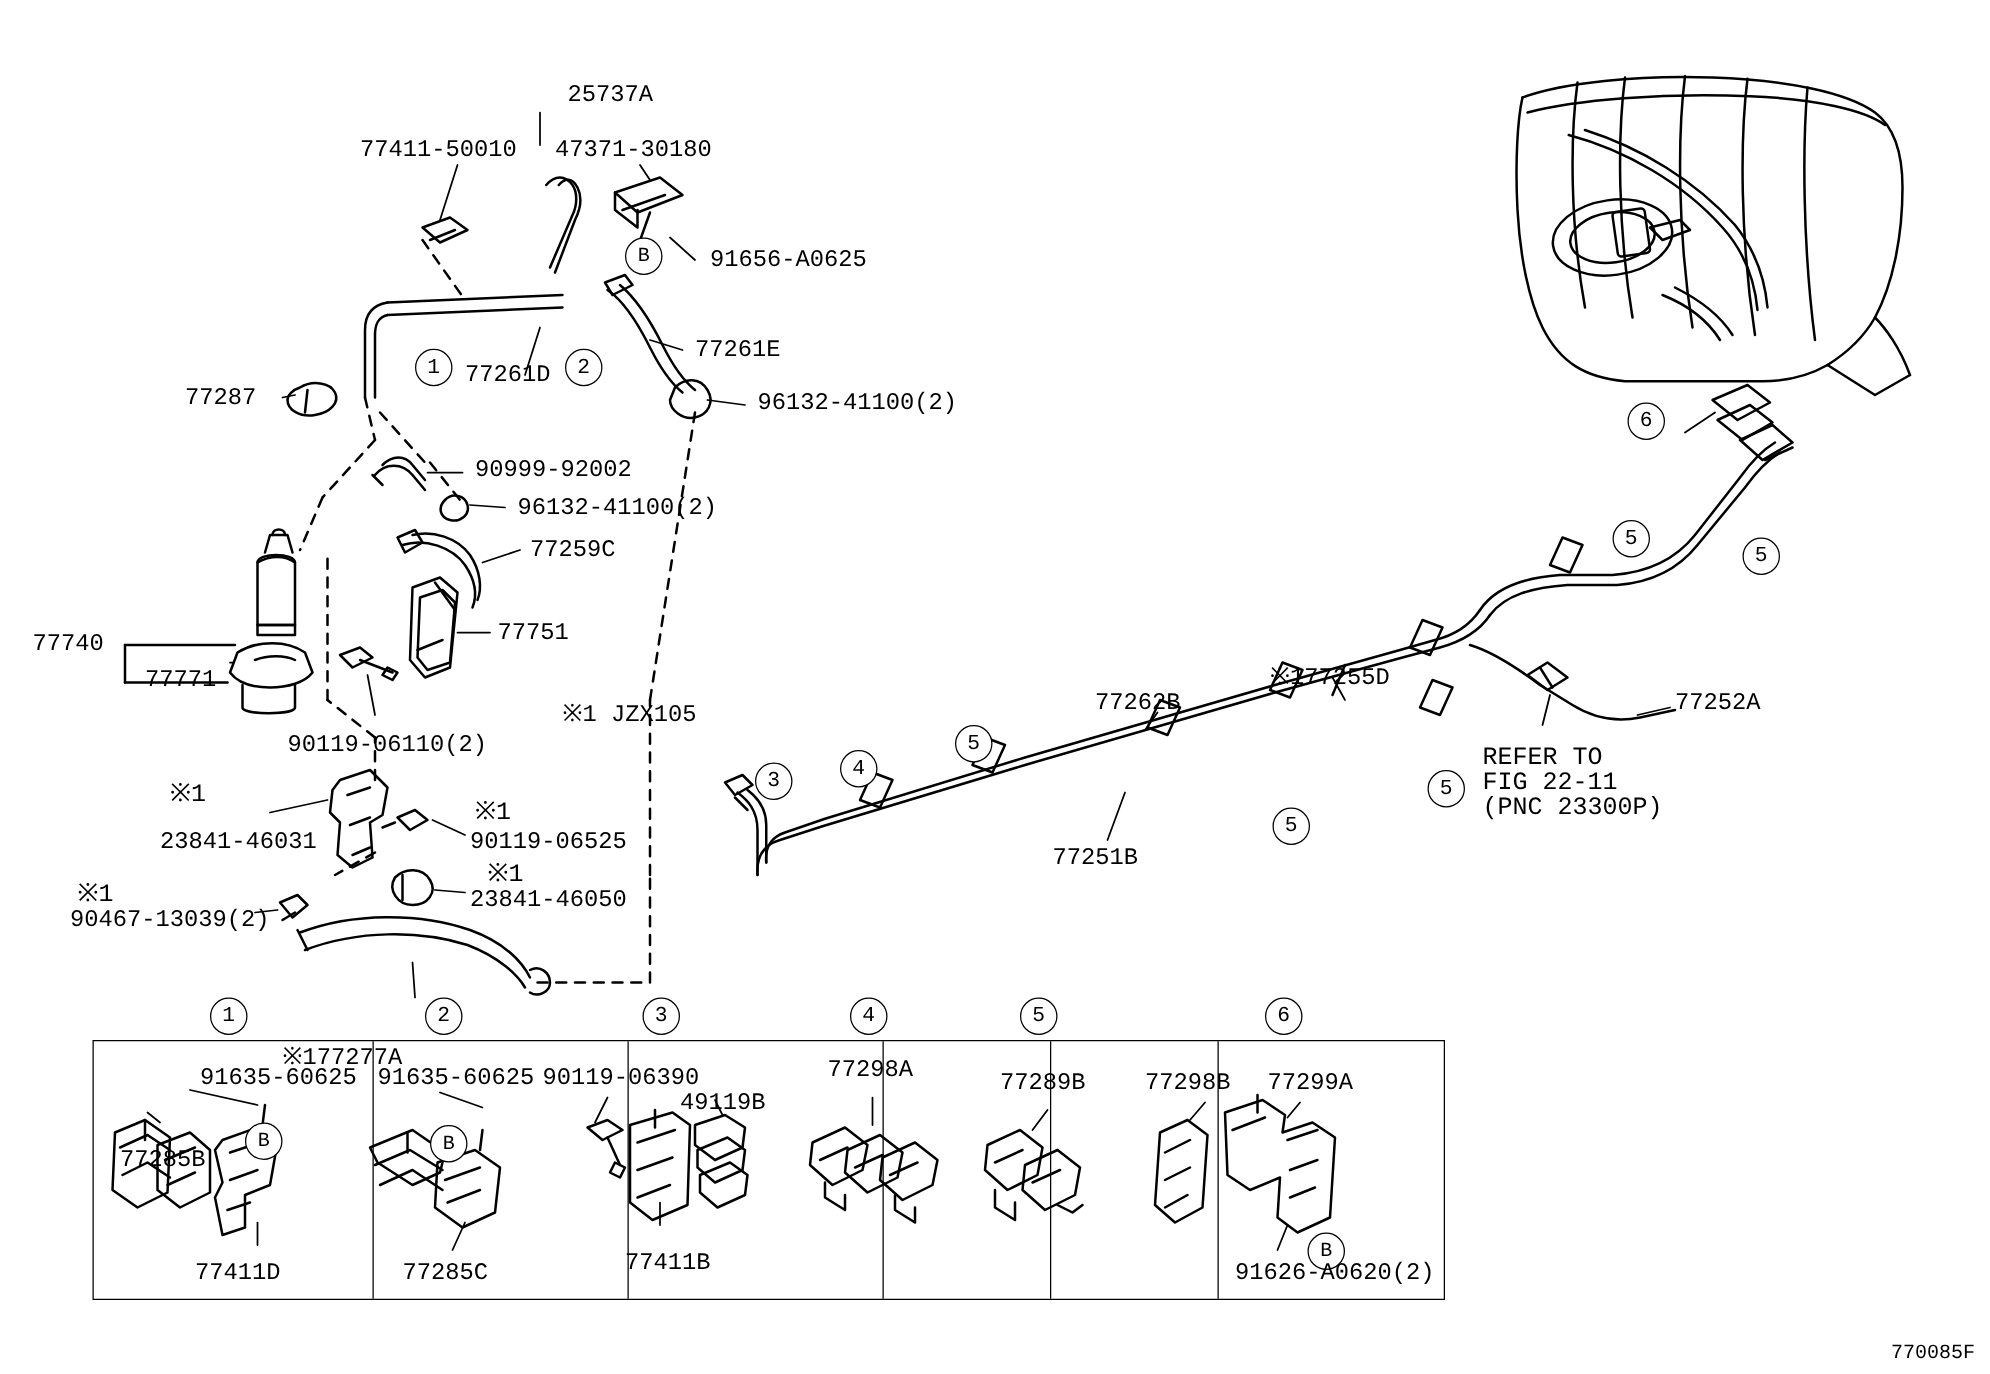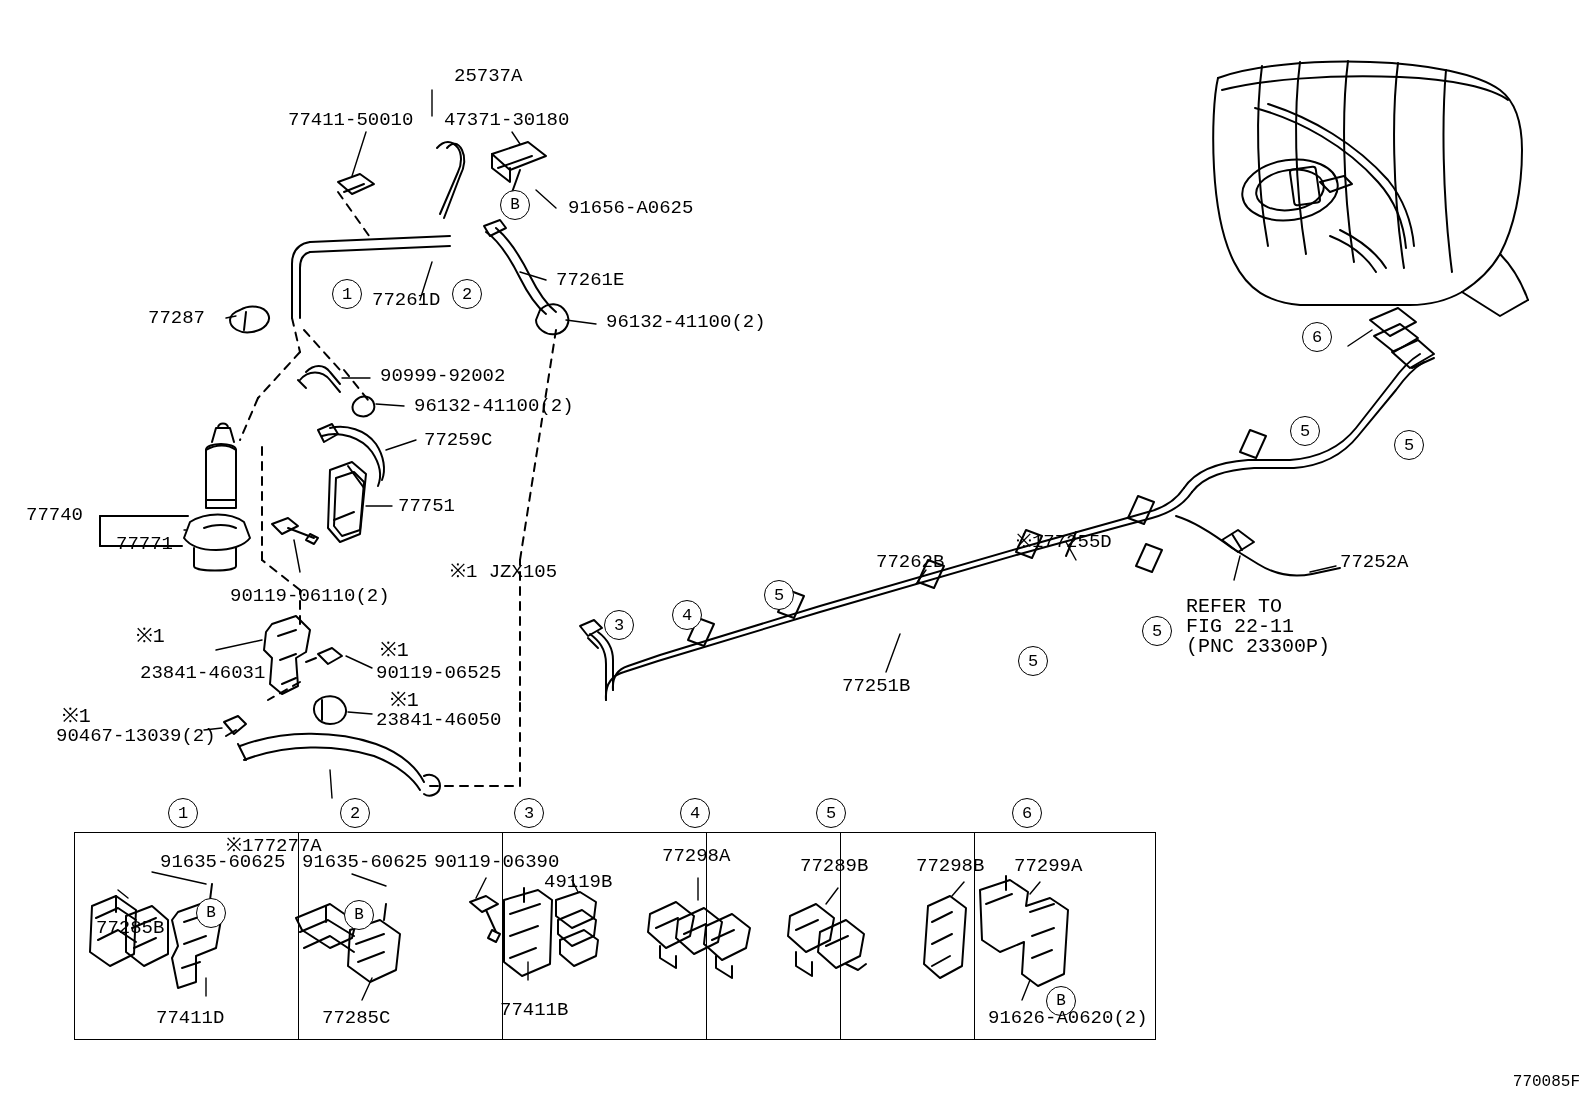--- a/index.html
+++ b/index.html
@@ -277,21 +277,21 @@
   <div class="lbl" style="left:556px; top:270px;">77261E</div>
   <div class="lbl" style="left:606px; top:312px;">96132-41100(2)</div>
   <div class="lbl" style="left:148px; top:308px;">77287</div>
   <div class="lbl" style="left:380px; top:366px;">90999-92002</div>
   <div class="lbl" style="left:414px; top:396px;">96132-41100(2)</div>
   <div class="lbl" style="left:424px; top:430px;">77259C</div>
   <div class="lbl" style="left:398px; top:496px;">77751</div>
   <div class="lbl" style="left:26px;  top:505px;">77740</div>
   <div class="lbl" style="left:116px; top:534px;">77771</div>
   <div class="lbl" style="left:230px; top:586px;">90119-06110(2)</div>
-  <div class="lbl" style="left:128px; top:663px;margin-left:12px;">23841-46031</div>
+  <div class="lbl" style="left:128px; top:663px;">23841-46031</div>
   <div class="lbl" style="left:376px; top:663px;">90119-06525</div>
   <div class="lbl" style="left:376px; top:710px;">23841-46050</div>
   <div class="lbl" style="left:56px;  top:726px;">90467-13039(2)</div>
   <div class="lbl" style="left:226px; top:792px;margin-top:44px;">※177277A</div>
   <div class="lbl" style="left:876px; top:552px;">77262B</div>
   <div class="lbl" style="left:842px; top:676px;">77251B</div>
   <div class="lbl" style="left:1016px; top:532px;">※177255D</div>
   <div class="lbl" style="left:1340px; top:552px;">77252A</div>
 
   <div class="lbl small" style="left:136px; top:626px;">※1</div>

